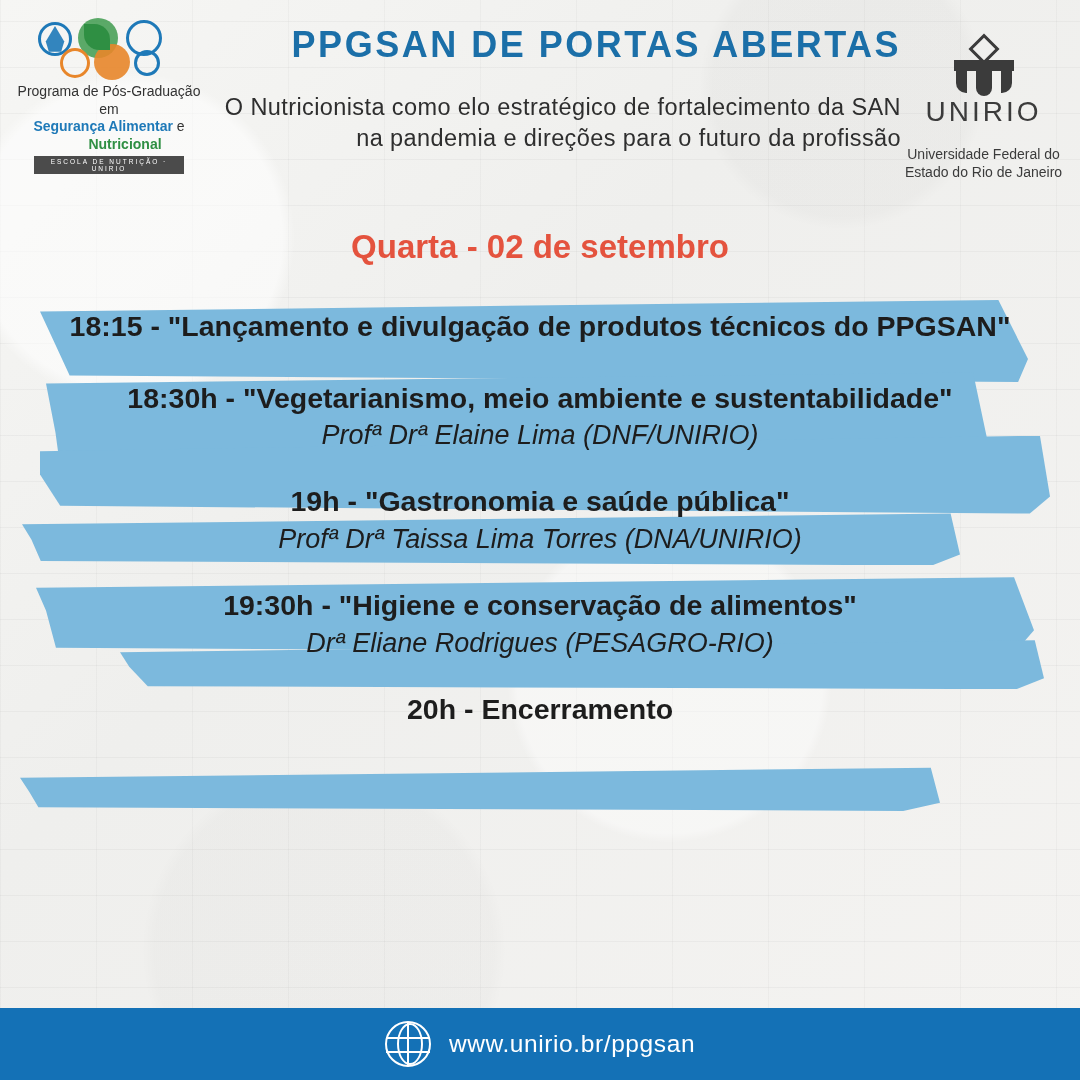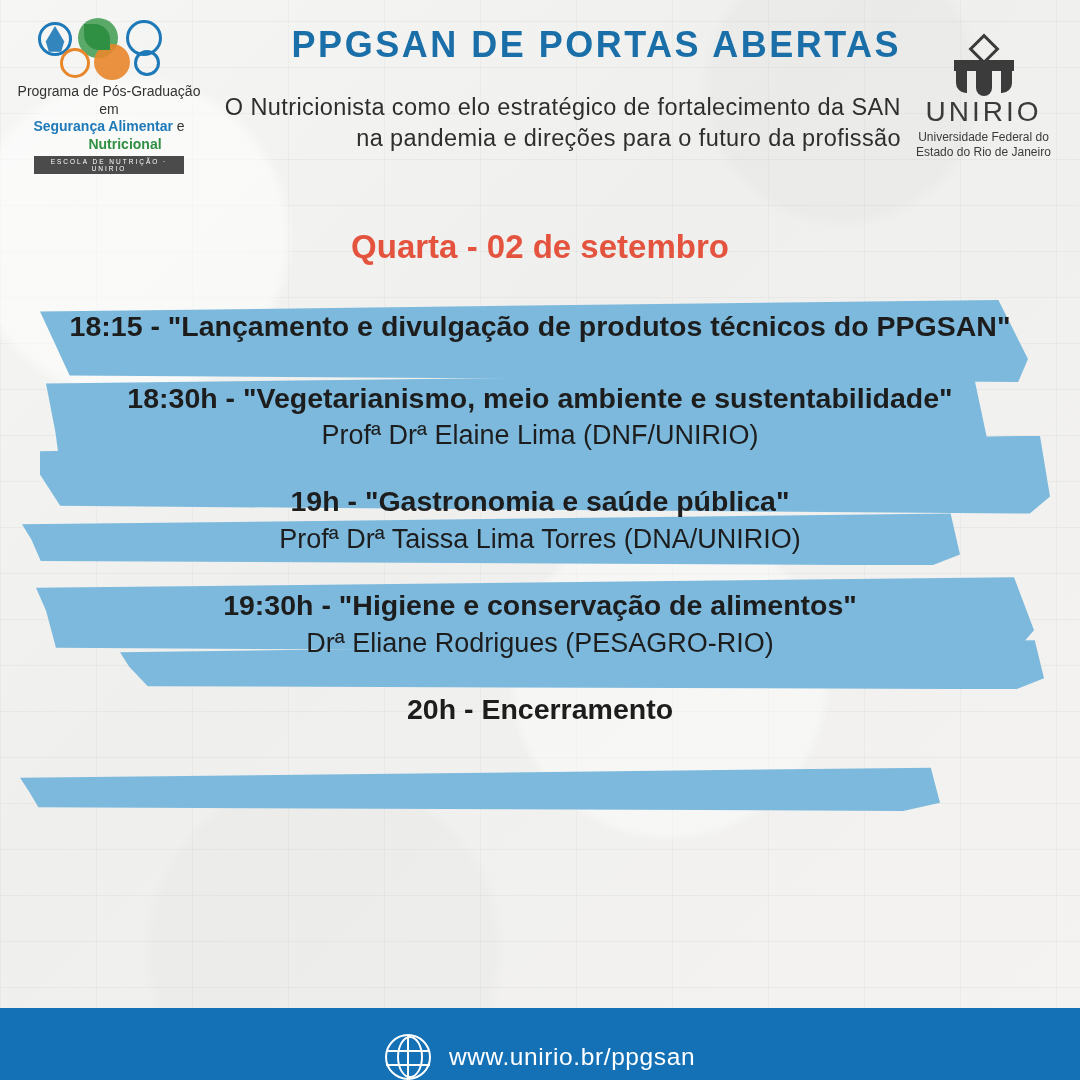--- a/index.html
+++ b/index.html
@@ -97,21 +97,21 @@
     position: absolute; left: 50%; top: 22px; margin-left: -8px;
     width: 16px; height: 36px; background: #3b3b3b;
     border-bottom-left-radius: 16px; border-bottom-right-radius: 16px;
   }
   .unirio-glyph .u1, .unirio-glyph .u2 {
     position: absolute; top: 33px; width: 11px; height: 22px; background: #3b3b3b;
   }
   .unirio-glyph .u1 { left: 50%; margin-left: -28px; border-bottom-left-radius: 10px; }
   .unirio-glyph .u2 { left: 50%; margin-left: 17px; border-bottom-right-radius: 10px; }
   .unirio-word { font-size: 28px; font-weight: 400; letter-spacing: 3px; color: #3b3b3b; }
-  .unirio-sub { font-size: 12px; color: #3b3b3b; line-height: 1.25; margin-top: 2px; }
+  .unirio-sub { font-size: 14px; color: #3b3b3b; line-height: 1.25; margin-top: 18px; }
 
   
   .date-line {
     text-align: center;
     color: #e4533e;
     font-size: 33px;
     font-weight: 700;
     margin-top: 28px;
   }
 
@@ -136,28 +136,28 @@
   .brush.b4b { top: 52px; height: 50px; left: 120px; right: 36px;
     clip-path: polygon(0% 26%, 99% 2%, 100% 78%, 97% 100%, 3% 94%, 1% 55%); }
   .brush.b5 { top: 74px; height: 46px; left: 20px; right: 140px;
     clip-path: polygon(0% 28%, 99% 6%, 100% 82%, 96% 100%, 2% 92%, 1% 58%); }
 
   .lines { position: relative; z-index: 2; text-align: center; }
   .l-title {
     font-size: 28.5px; font-weight: 700; color: #1d1d1d; line-height: 1.32;
   }
   .l-speaker {
-    font-size: 27px; font-weight: 400; color: #1d1d1d; line-height: 1.34;
+    font-size: 27px; font-weight: 400; color: #1d1d1d; line-height: 1.34; font-style: italic;
   }
 
   
   .footer {
     position: absolute; left: 0; bottom: 0; width: 1080px; height: 72px;
     background: #1471b6;
-    display: flex; align-items: flex-end; justify-content: center; gap: 78px;
+    display: flex; align-items: center; justify-content: center; gap: 78px;
   }
   .f-item { display: flex; align-items: center; gap: 18px; }
   .f-text { color: #fff; font-size: 24.5px; letter-spacing: .6px; }
   .globe {
     width: 46px; height: 46px; border-radius: 50%; border: 2.5px solid #fff;
     position: relative;
   }
   .globe::before {
     content: ""; position: absolute; left: 50%; top: -1px; bottom: -1px;
     width: 0; margin-left: -1px; border-left: 2.5px solid #fff;

